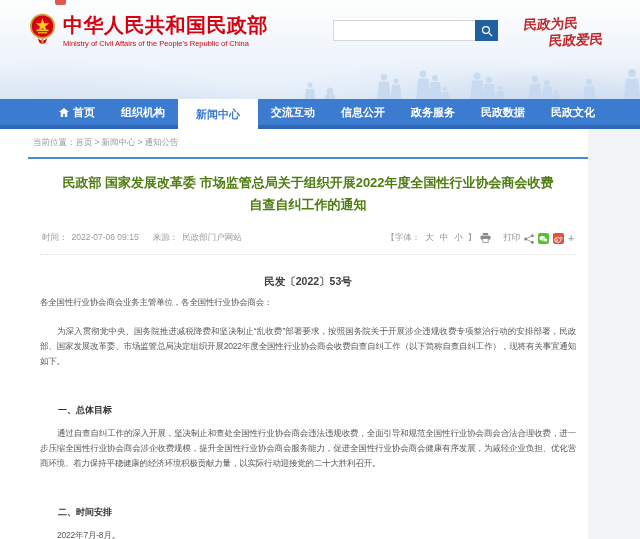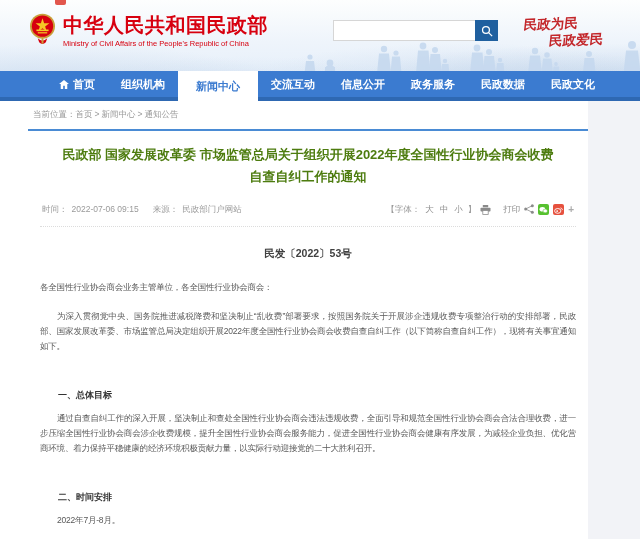--- a/index.html
+++ b/index.html
@@ -1,21 +1,21 @@
 <!DOCTYPE html>
 <html><head>
 <meta charset="utf-8">
 <style>
   * { box-sizing: border-box; margin: 0; padding: 0; }
   html, body { width: 640px; height: 539px; overflow: hidden; }
   body { font-family: "Liberation Sans", sans-serif; background: #f2f3f7; position: relative; }
 
   
   .site-header {
-    position: relative; height: 71px; overflow: hidden;
+    position: relative; height: 99px; overflow: hidden;
     background:
       radial-gradient(55% 90% at 8% 125%, rgba(148,178,214,.30), transparent 70%),
       radial-gradient(45% 80% at 38% 135%, rgba(160,188,220,.22), transparent 70%),
       radial-gradient(50% 85% at 72% 120%, rgba(150,180,215,.25), transparent 70%),
       radial-gradient(60% 70% at 98% 110%, rgba(140,172,210,.28), transparent 70%),
       linear-gradient(180deg, #fdfefe 0%, #eef4fb 60%, #e7f0fa 100%);
   }
   .red-mark { position: absolute; left: 55px; top: 0; width: 11px; height: 5px; background: #e2564c; border-radius: 0 0 2px 2px; }
   .brand { position: absolute; left: 29px; top: 13px; display: flex; align-items: flex-start; }
   .emblem { width: 27px; height: 33px; flex: 0 0 auto; }
@@ -44,32 +44,32 @@
   .breadcrumb-row a { color: #999; text-decoration: none; }
   .crumb-sep { margin: 0 2px; }
 
   .content-card { margin-left: 28px; border-top: 2px solid #4a8bd4; background: #fff; padding: 0 12px 30px; }
 
   .article-title { font-size: 13px; font-weight: bold; color: #4d7c0f; text-align: center; line-height: 22px; padding: 13px 22px 0; }
 
   .meta-row { display: flex; justify-content: space-between; align-items: center; margin-top: 16px; padding: 0 2px 10px; border-bottom: 1px dotted #dcdcdc; font-size: 8.5px; color: #9a9a9a; }
   .meta-left span { margin-right: 4px; }
   .meta-left .gap { margin-right: 14px; }
-  .meta-right { display: flex; align-items: flex-start; gap: 4px; }
+  .meta-right { display: flex; align-items: flex-end; gap: 4px; }
   .font-size-link { color: #8f8f8f; text-decoration: none; margin: 0 1px; }
   .print-link { color: #8f8f8f; text-decoration: none; display: inline-flex; align-items: center; gap: 12px; }
   .share-badge { width: 11px; height: 11px; border-radius: 2px; display: inline-flex; align-items: center; justify-content: center; }
   .share-badge.wechat { background: #57c12f; }
   .share-badge.weibo { background: #e6513e; }
   .more-share { color: #aaa; font-size: 10px; font-weight: bold; text-decoration: none; }
 
   .doc-number { text-align: center; font-weight: bold; font-size: 10.5px; color: #404040; margin-top: 20px; }
 
   .body-text { color: #595959; font-size: 8.5px; line-height: 15px; letter-spacing: -0.2px; text-align: justify; }
-  .salutation { margin-top: 19px; }
+  .salutation { margin-top: 6px; }
   .para { margin-top: 14px; text-indent: 2em; }
   .sec-heading { margin-top: 34px; font-size: 9px; font-weight: bold; color: #333; text-indent: 2em; letter-spacing: 0; }
   .sec-body { margin-top: 8px; text-indent: 2em; }
 
   .icon-gray { fill: #8a8a8a; }
 </style>
 </head>
 <body>
 
 <header class="site-header">

